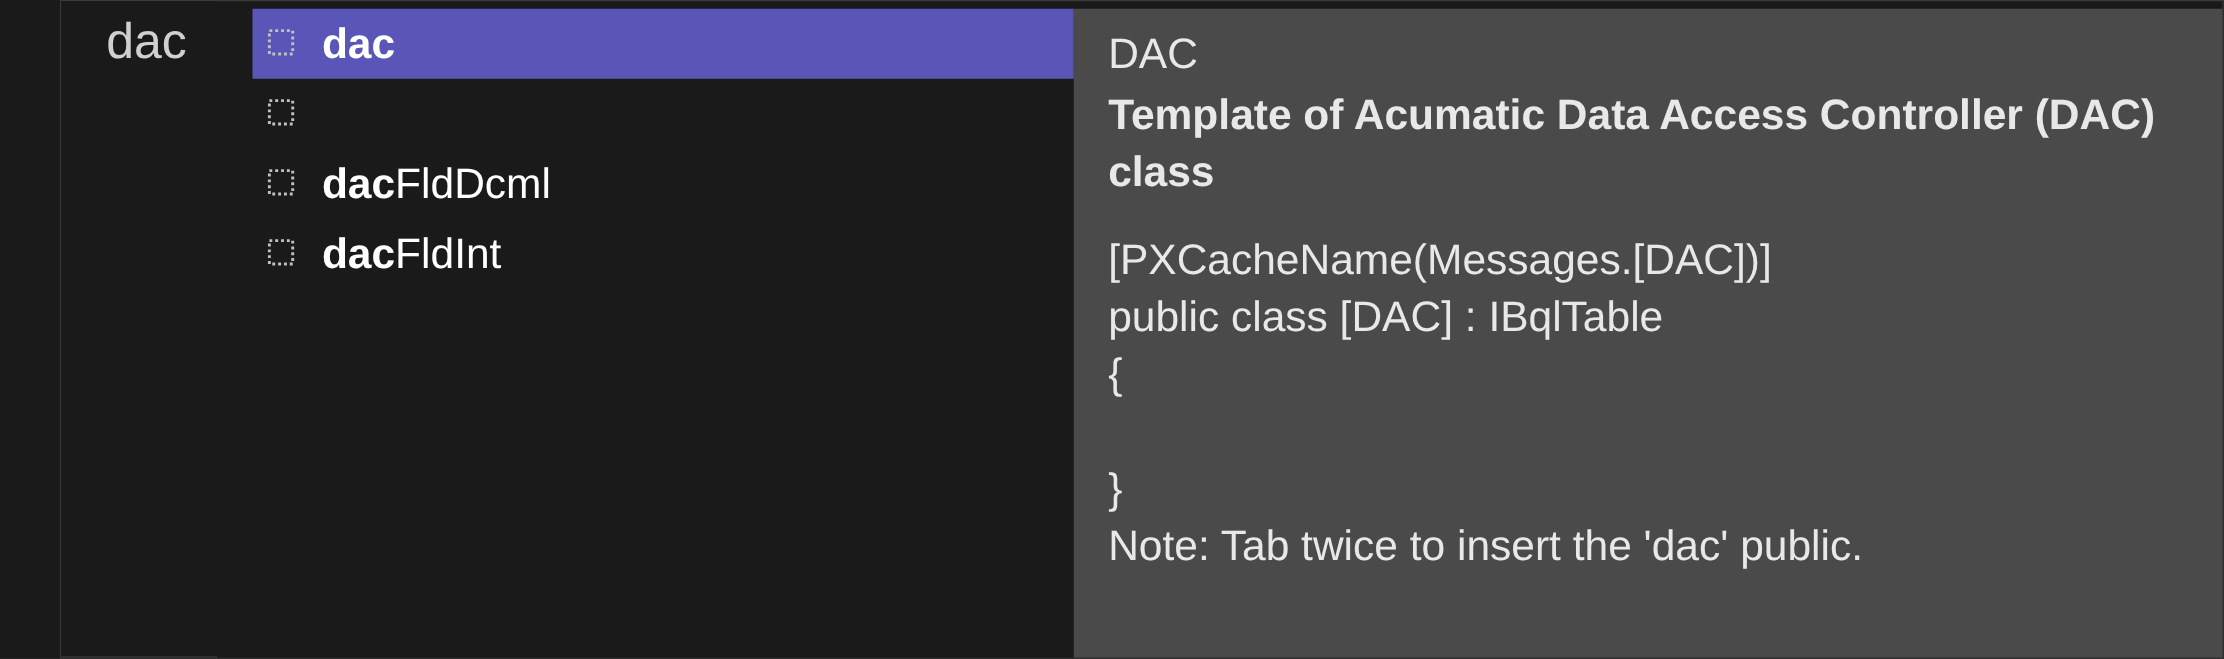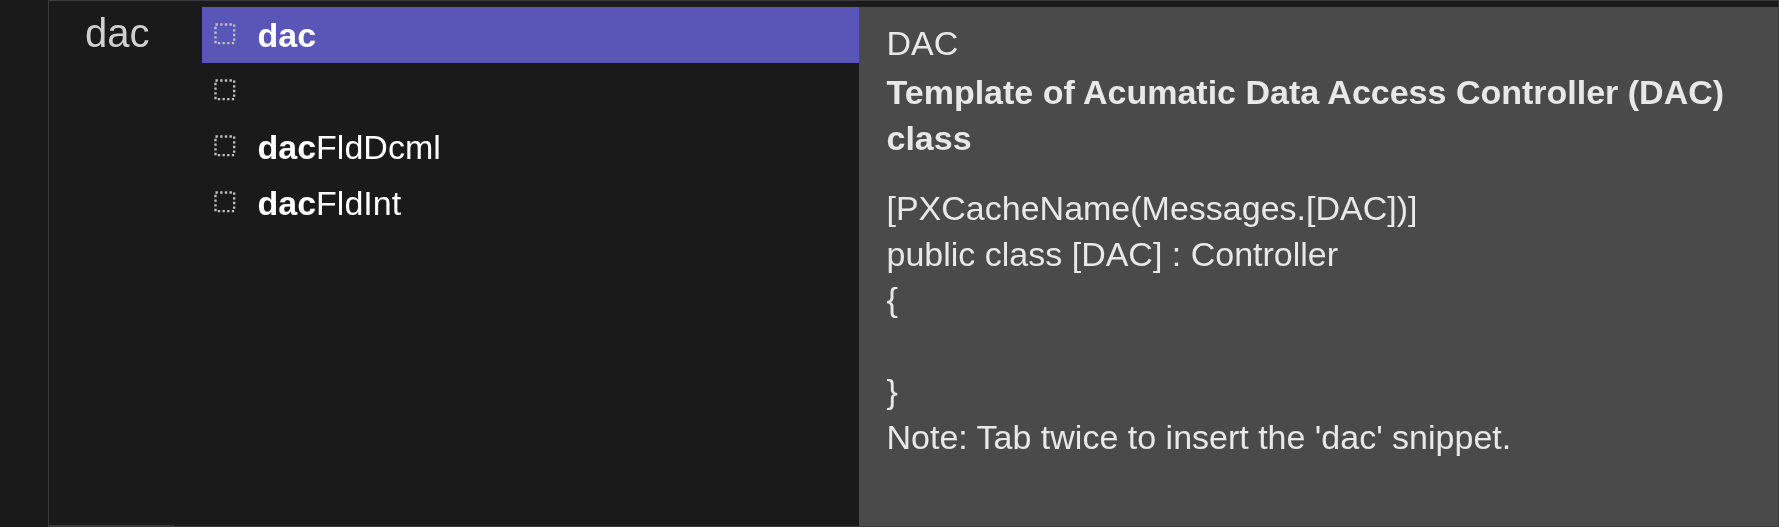--- a/index.html
+++ b/index.html
@@ -118,20 +118,20 @@
           <span class="snippet-icon"><svg viewBox="0 0 24 24" fill="none" xmlns="http://www.w3.org/2000/svg">
   <rect x="3" y="3" width="16" height="16" stroke="#c0c0c0" stroke-width="2" stroke-dasharray="2 2" fill="none"></rect>
 </svg></span>
           <span class="list-item-label"><span class="match">dac</span><span>FldInt</span></span>
         </div>
       </div>
     <div class="details-panel">
       <div class="details-title">DAC</div>
       <div class="details-desc">Template of Acumatic Data Access Controller (DAC) class</div>
       <div class="details-code">[PXCacheName(Messages.[DAC])]
-public class [DAC] : Controller
+public class [DAC] : IBqlTable
 {
 
 }</div>
-      <div class="details-note">Note: Tab twice to insert the 'dac' snippet.</div>
+      <div class="details-note">Note: Tab twice to insert the 'dac' public.</div>
     </div>
   </div>
 </div>
 
 </body></html>

